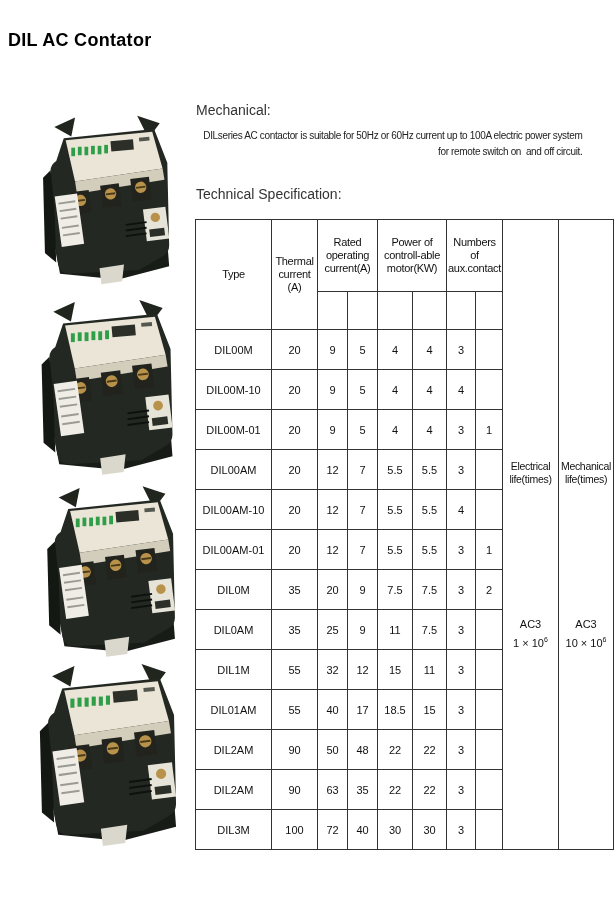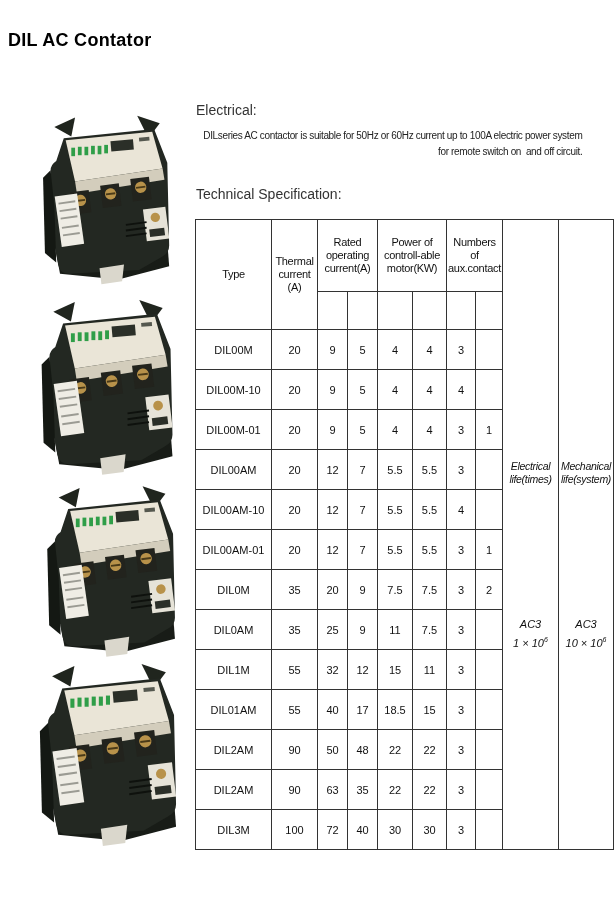--- a/index.html
+++ b/index.html
@@ -28,21 +28,21 @@
   table.spec td{
     border:1px solid #333;padding:0;text-align:center;vertical-align:middle;
     font-size:11px;color:#111;box-sizing:border-box;overflow:hidden;
   }
   tr.hdr1{height:72px;}
   tr.hdr2{height:38px;}
   tr.data{height:40px;}
   td.hdr{white-space:pre-line;line-height:13px;font-size:10.5px;letter-spacing:-.3px;}
   td.type-cell{text-align:left;padding-left:9px;}
   td.aux2{vertical-align:top;padding-top:3px;line-height:12px;}
-  td.life{vertical-align:top;font-style:italic;}
+  td.life{vertical-align:top;}
   .life-label{
     height:110px;display:flex;align-items:center;justify-content:center;
     white-space:pre-line;line-height:13px;font-size:10.5px;letter-spacing:-.3px;
   }
   .life-value{margin-top:89px;line-height:15px;font-size:11px;}
   sup.exp{font-size:7px;}
 </style>
 </head>
 <body>
 
@@ -122,21 +122,21 @@
     <svg viewBox="0 0 170 185" aria-hidden="true">
         <use href="#contactor"></use>
       </svg>
   </div>
   <div class="photo" style="left:22px;top:660px;width:176px;height:188px">
     <svg viewBox="0 0 170 185" aria-hidden="true">
         <use href="#contactor"></use>
       </svg>
   </div>
 
-  <div class="section-heading app-heading">Electrical:</div>
+  <div class="section-heading app-heading">Mechanical:</div>
 
   <div class="app-body">   DILseries AC contactor is suitable for 50Hz or 60Hz current up to 100A electric power system
 for remote switch on  and off circuit.</div>
 
   <div class="section-heading spec-heading">Technical Specification:</div>
 
   <table class="spec">
     <colgroup>
       <col style="width:76px">
         <col style="width:46px">
@@ -168,21 +168,21 @@
       <td class="life" rowspan="15">
         <div class="life-label">Electrical
 life(times)</div>
         <div class="life-value">
           <div>AC3</div>
           <div><span>1 × 10</span><sup class="exp">6</sup></div>
         </div>
       </td>
       <td class="life" rowspan="15">
         <div class="life-label">Mechanical
-life(system)</div>
+life(times)</div>
         <div class="life-value">
           <div>AC3</div>
           <div><span>10 × 10</span><sup class="exp">6</sup></div>
         </div>
       </td>
     </tr>
     <tr class="hdr2">
       <td></td>
       <td></td>
       <td></td>

